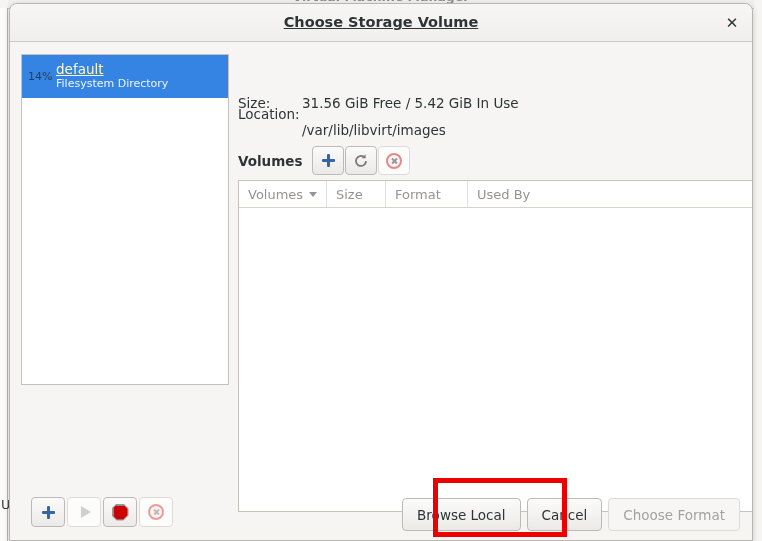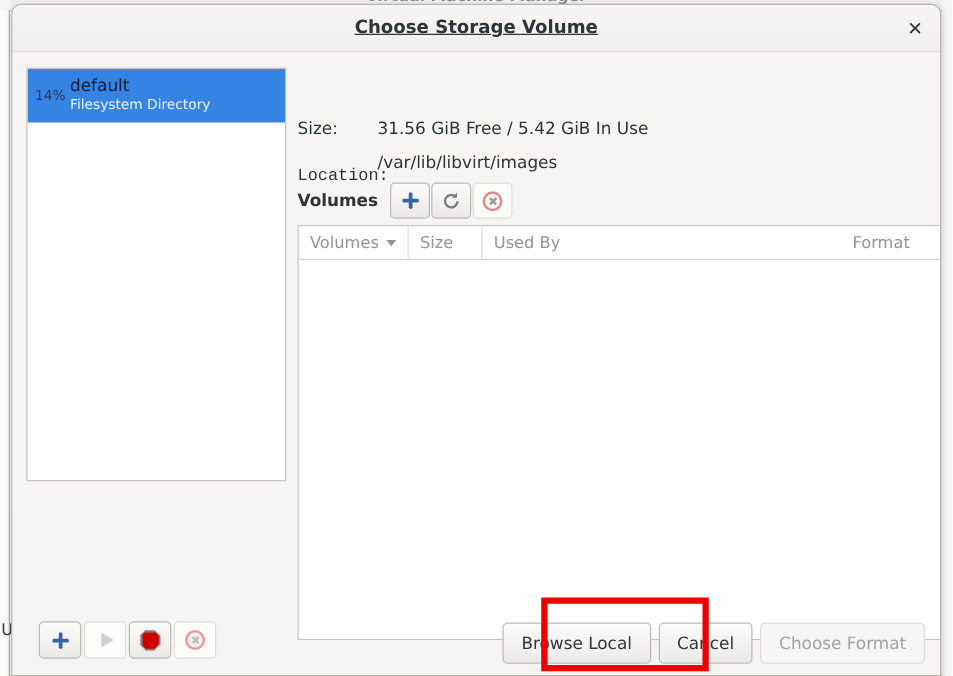--- a/index.html
+++ b/index.html
@@ -152,21 +152,22 @@
     flex: 0 0 28px;
   }
   .pool-texts {
     display: flex;
     flex-direction: column;
     justify-content: center;
     line-height: 1.15;
   }
   .pool-name {
     font-size: 13.5px;
-    color: #0f172a;
+    color: #fef9c3;
+    text-decoration: underline;
   }
   .pool-sub {
     font-size: 11px;
     color: #eef4fb;
   }
 
   
   .pool-toolbar {
     position: absolute;
     left: 21px; top: 455px;
@@ -434,21 +435,21 @@
       </div>
 
       <div class="right-panel">
 
         <div class="info-row" style="left:0px; top:53px;">Size:</div>
         <div class="info-row" style="left:64px; top:53px;">
           <span class="info-size-free">31.56 GiB Free</span>
           <span class="info-size-used">/ 5.42 GiB In Use</span>
         </div>
 
-        <div class="info-row" style="left:0px; top:92px;font-family:Liberation Mono, monospace;">Location:</div>
+        <div class="info-row" style="left:0px; top:64px;">Location:</div>
         <div class="info-row" style="left:64px; top:80px;">/var/lib/libvirt/images</div>
 
         <div class="vol-head">
           <span class="vol-head-label">Volumes</span>
           <span class="vol-btns">
             <span class="vb">
               <span class="ic-plus"></span>
             </span>
             <span class="vb">
               <span class="ic-refresh">
@@ -466,25 +467,25 @@
 
         <div class="vol-table">
           <div class="vol-thead">
             <div class="vol-th" style="width:88px;">
               <span>Volumes</span>
               <span class="sort-arrow"></span>
             </div>
             <div class="vol-th" style="width:59px;align-items:center;">
               <span>Size</span>
             </div>
+            <div class="vol-th" style="width:82px;">
+              <span>Format</span>
+            </div>
             <div class="vol-th last" style="width:287px;">
               <span>Used By</span>
-            </div>
-            <div class="vol-th" style="width:82px;">
-              <span>Format</span>
             </div>
           </div>
           <div class="vol-tbody"></div>
         </div>
 
       </div>
 
       <div class="actions">
         <div class="btn">Browse Local</div>
         <div class="btn">Cancel</div>

